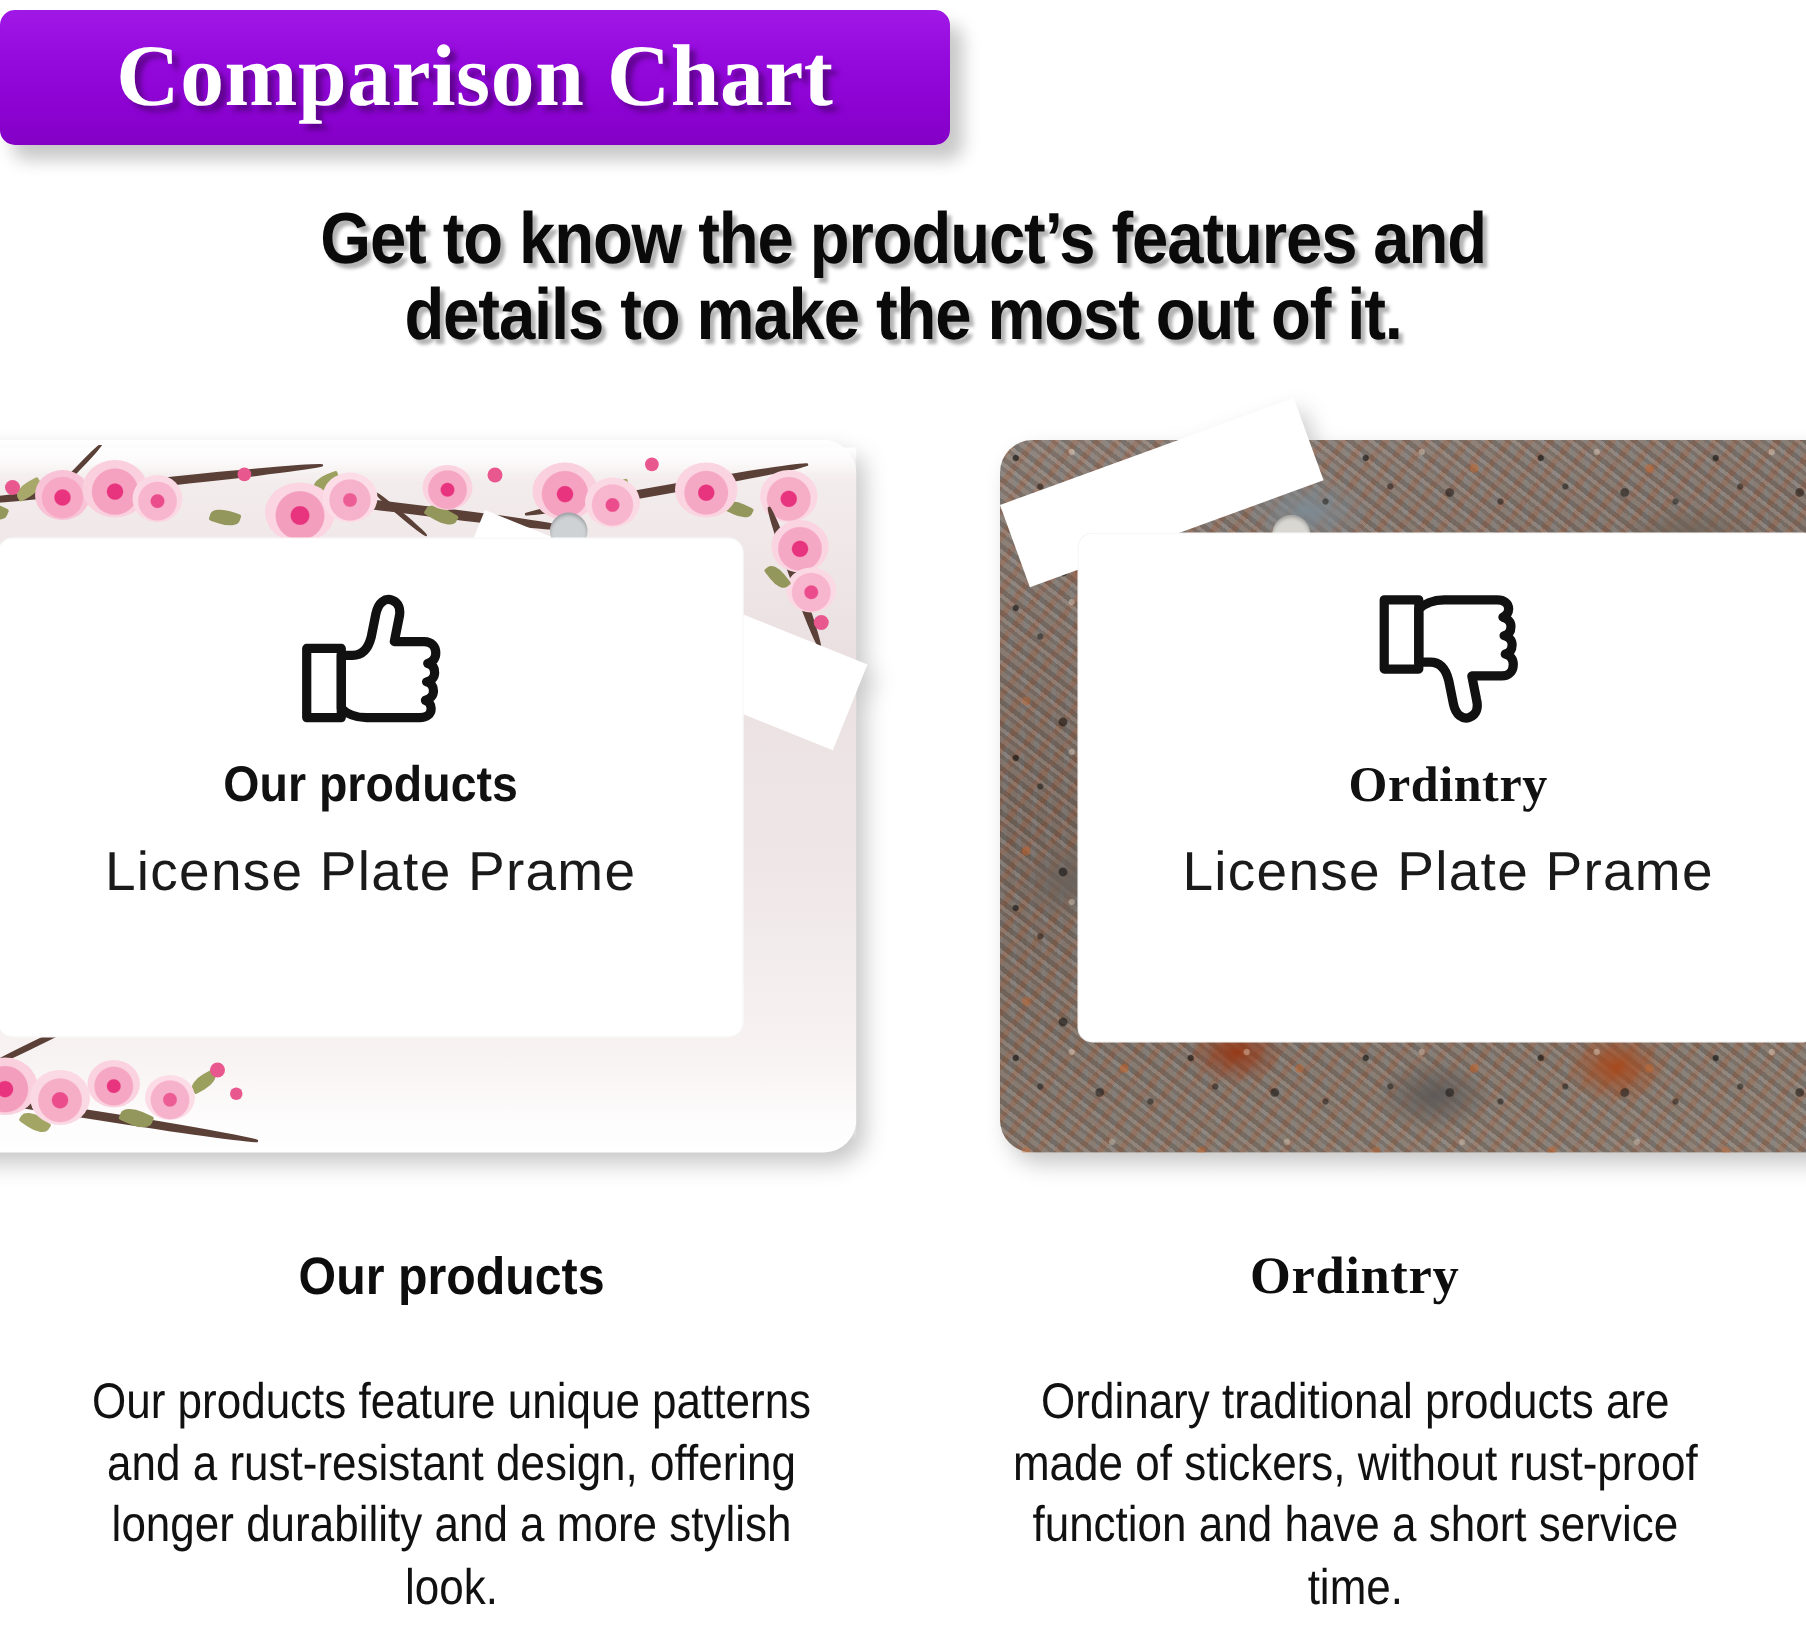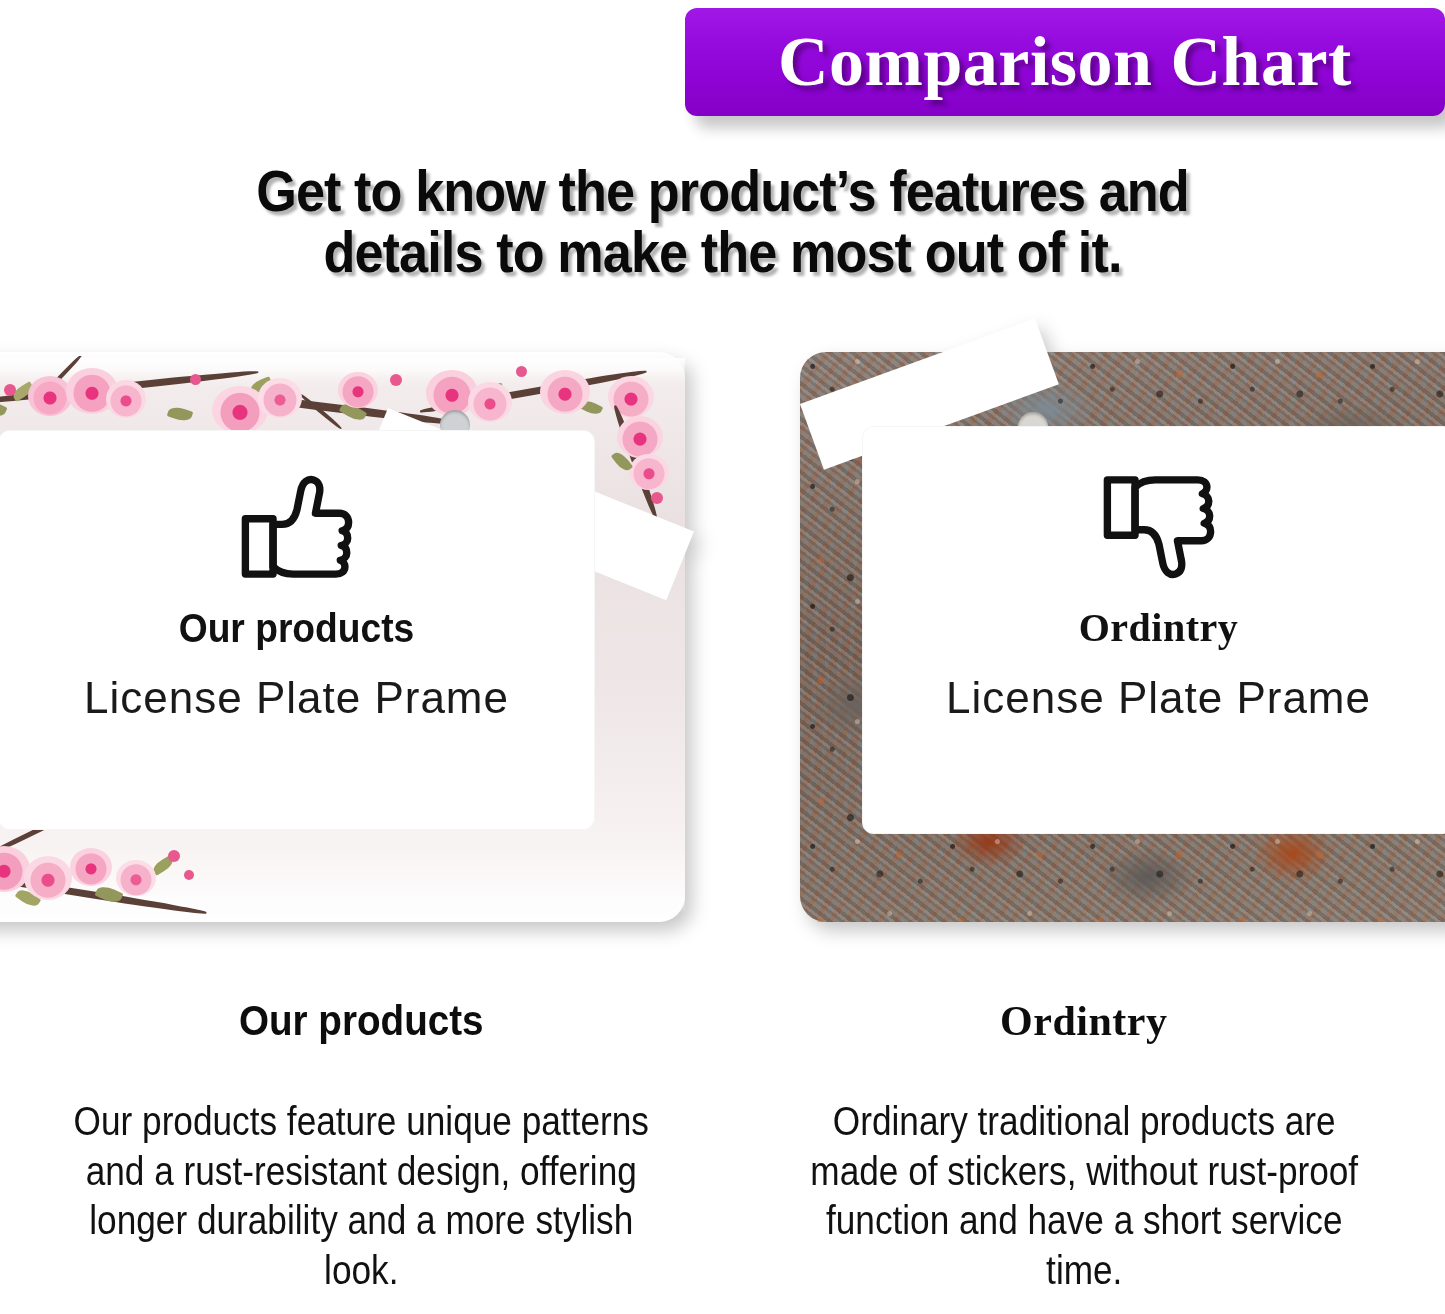--- a/index.html
+++ b/index.html
@@ -7,21 +7,21 @@
     width:1445px;height:1314px;
     background:#ffffff;
     font-family:"Liberation Sans", sans-serif;
     overflow:hidden;
     position:relative;
   }
 
   
   .banner-wrap{
     position:absolute; left:0; top:8px; width:1445px;
-    display:flex; justify-content:flex-end;
+    display:flex; justify-content:flex-start;
   }
   .banner{
     position:relative;
     width:760px; height:108px;
     border-radius:12px;
     box-shadow:10px 12px 14px rgba(0,0,0,.22);
   }
   .banner-bg{
     position:absolute; inset:0;
     border-radius:12px;

